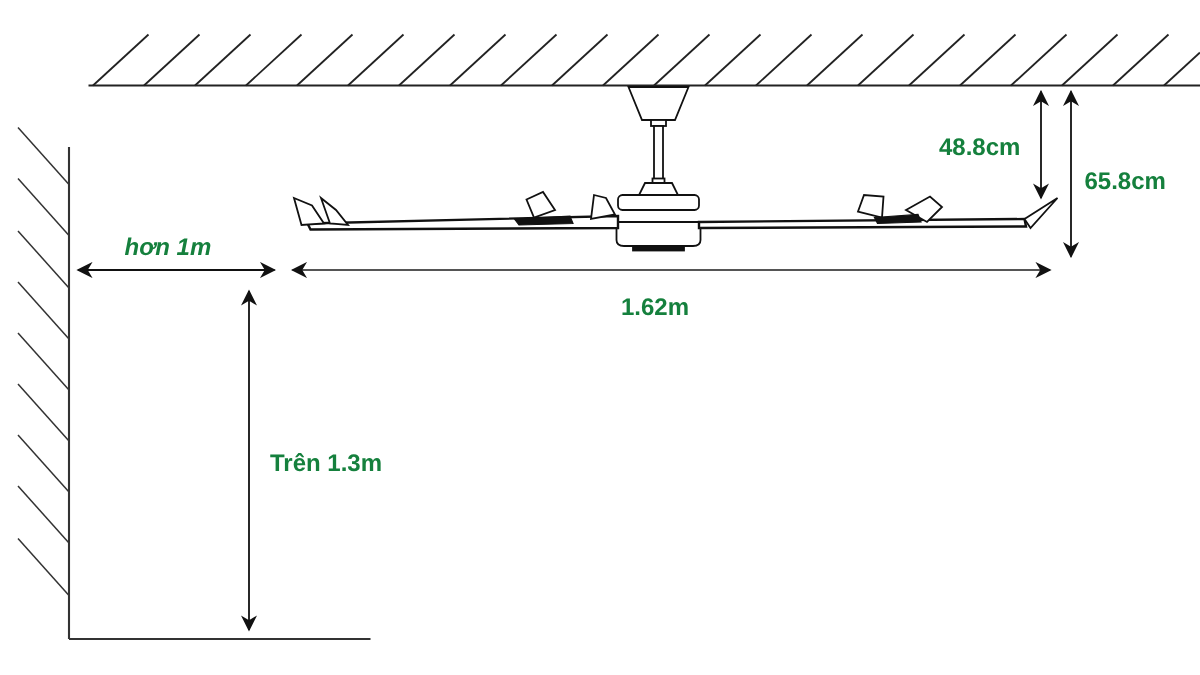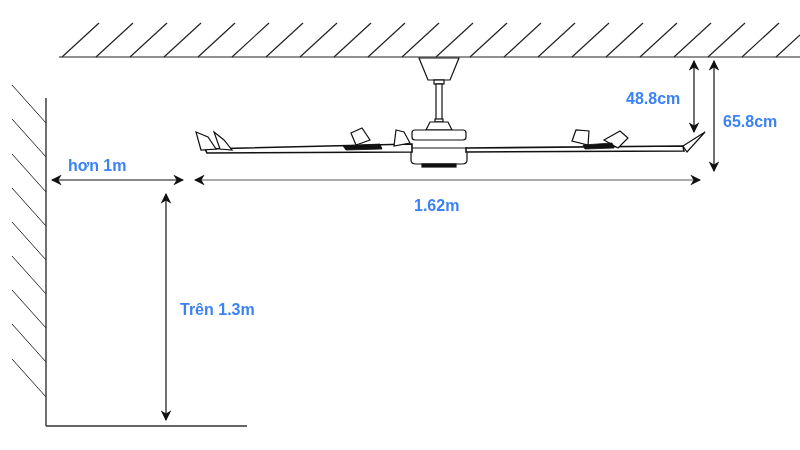--- a/index.html
+++ b/index.html
@@ -1,19 +1,19 @@
 <!DOCTYPE html>
 <html><head>
   <meta charset="utf-8">
   <style>
     html, body { margin: 0; padding: 0; background: #ffffff; }
     body { width: 800px; height: 450px; overflow: hidden; position: relative; font-family: "Liberation Sans", sans-serif; }
     #diagram { position: absolute; left: 0; top: 0; width: 800px; height: 450px; }
-    .label { position: absolute; font-family: "Liberation Sans", sans-serif; font-weight: bold; font-size: 16px; color: #3b82f6; white-space: nowrap; line-height: 1; }
-    #lbl-side { left: 68px; top: 158px; }
+    .label { position: absolute; font-family: "Liberation Sans", sans-serif; font-weight: bold; font-size: 16px; color: #15803d; white-space: nowrap; line-height: 1; }
+    #lbl-side { left: 83px; top: 158px; font-style: italic; }
     #lbl-span { left: 414px; top: 198px; }
     #lbl-drop1 { left: 626px; top: 91px; }
     #lbl-drop2 { left: 723px; top: 114px; }
     #lbl-height { left: 180px; top: 302px; }
   </style>
 </head>
 <body>
 
 <svg id="diagram" viewBox="0 0 800 450" xmlns="http://www.w3.org/2000/svg">
   <defs>

